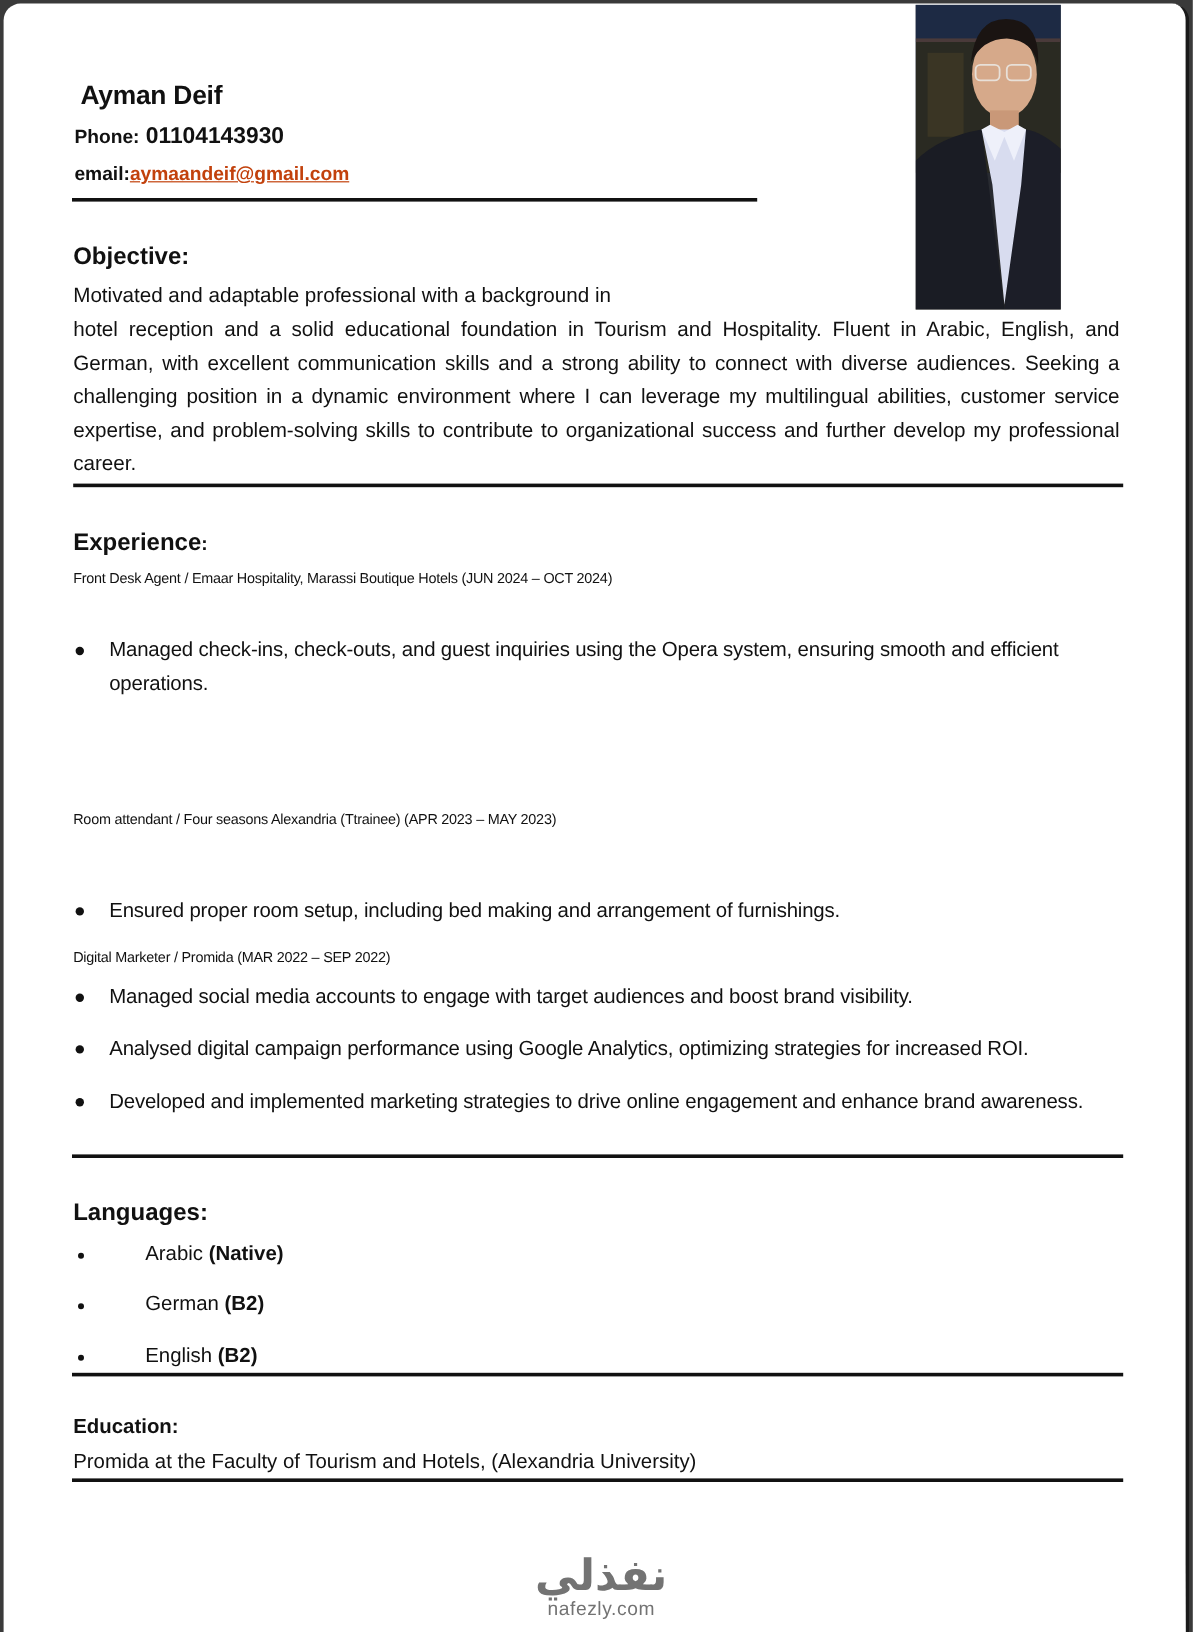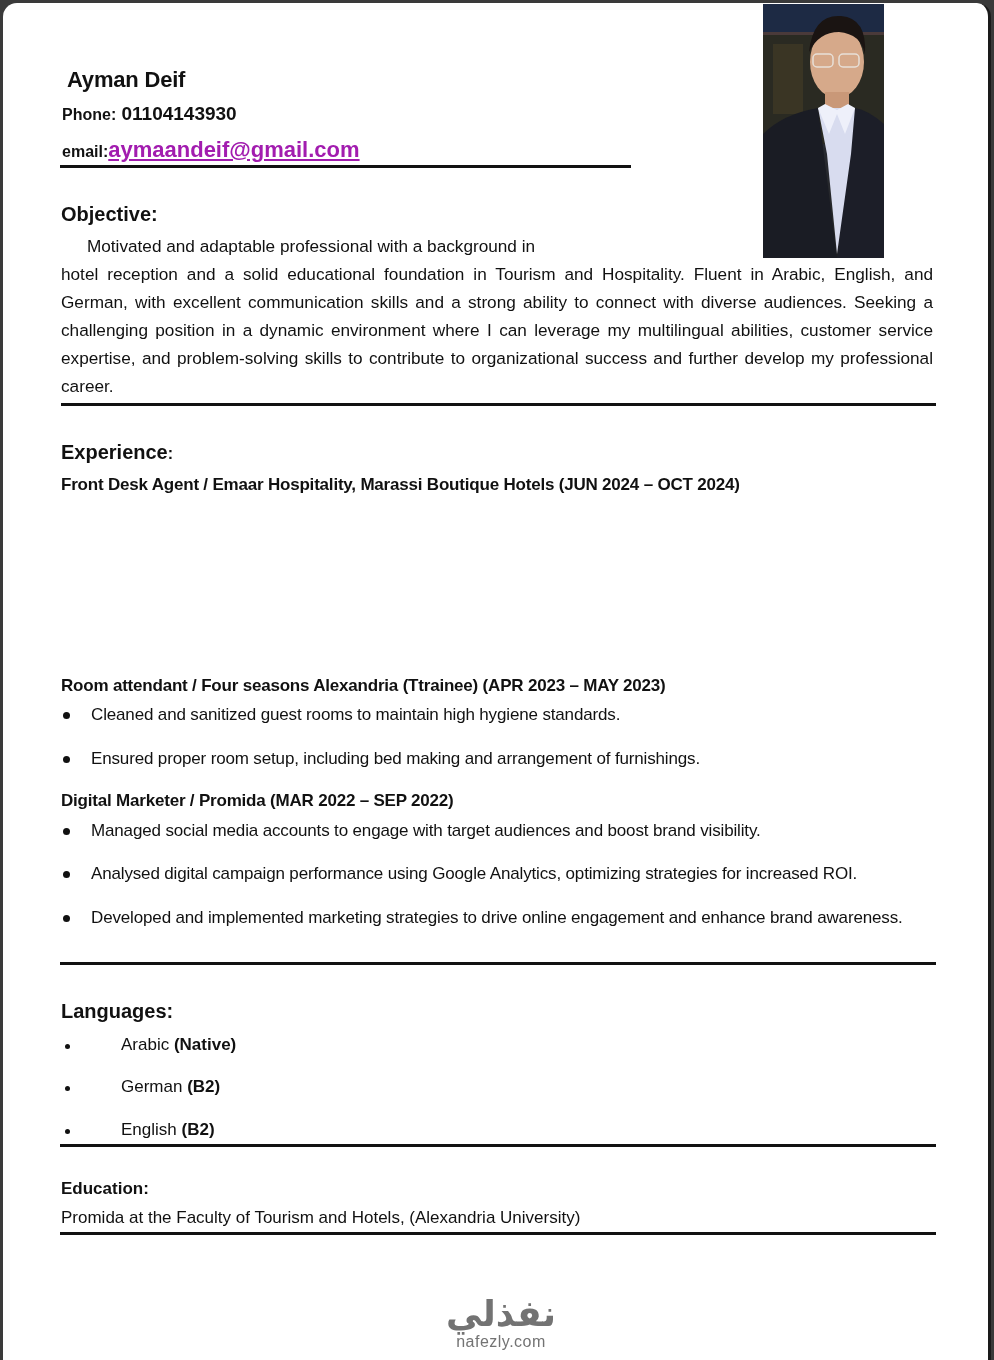--- a/index.html
+++ b/index.html
@@ -11,32 +11,32 @@
     position: absolute; left: 3px; top: 3px; width: 988px; height: 1360px;
     background: #fff; border-top-left-radius: 14px; border-top-right-radius: 14px;
     border-right: 3px solid #1a1a1a; box-sizing: border-box;
   }
   .abs { position: absolute; }
   .name { left: 64px; top: 64px; font-size: 22px; font-weight: bold; letter-spacing: -0.2px; }
   .phone-row { left: 59px; top: 100px; font-size: 17px; font-weight: bold; }
   .phone-row .lbl { font-size: 16px; }
   .phone-row .val { font-size: 19px; }
   .email-row { left: 59px; top: 134px; font-size: 16px; font-weight: bold; }
-  .email-row a { color: #a21caf; text-decoration: underline; font-size: 22px; }
+  .email-row a { color: #c2410c; text-decoration: underline; font-size: 16px; }
   .rule { position: absolute; height: 3px; background: #111; }
   .photo {
     left: 760px; top: 1px; width: 121px; height: 254px; overflow: hidden;
     background: linear-gradient(180deg, #1e2638 0%, #2b2f3a 30%, #242424 100%);
   }
   .photo svg { width: 100%; height: 100%; display: block; }
   .h2 { font-size: 20px; font-weight: bold; left: 58px; }
   .para {
     left: 58px; width: 872px; font-size: 17.2px; line-height: 28px; text-align: justify;
   }
-  .job { left: 58px; font-size: 17px; font-weight: bold; letter-spacing: -0.2px; }
+  .job { left: 58px; font-size: 12px; font-weight: normal; letter-spacing: -0.2px; }
   .bullet { left: 58px; width: 876px; font-size: 17px; line-height: 28px; letter-spacing: -0.15px; }
   .bullet .dot {
     position: absolute; left: 2px; top: 11px; width: 7px; height: 7px; border-radius: 50%; background: #111;
   }
   .bullet .txt { display: block; margin-left: 30px; }
   .lang { left: 58px; font-size: 17px; }
   .lang .dot { position: absolute; left: 4px; top: 9px; width: 5px; height: 5px; border-radius: 50%; background: #111; }
   .lang .txt { margin-left: 60px; white-space: nowrap; }
   .lang b { font-weight: bold; }
   .watermark { left: 436px; top: 1292px; width: 124px; text-align: center; color: #737373; }
@@ -74,33 +74,33 @@
 
       <path d="M0 130 Q20 110 55 104 L74 254 L0 254 Z" fill="#1a1c24"></path>
       <path d="M121 120 Q105 106 92 104 L74 254 L121 254 Z" fill="#1c1e28"></path>
 
       <path d="M55 104 L92 104 L88 150 L74 250 L64 150 Z" fill="#d8dcef"></path>
       <path d="M55 104 L66 130 L74 110 L82 130 L92 104 L85 100 L74 106 L62 100 Z" fill="#eef0fa"></path>
     </svg>
   </div>
 
   <div class="abs h2" style="top:200px;">Objective:</div>
-  <div class="abs para" style="top:229px; width:500px; text-align:center;">Motivated and adaptable professional with a background in</div>
+  <div class="abs para" style="top:229px; width:500px; text-align:left;">Motivated and adaptable professional with a background in</div>
   <div class="abs para" style="top:257px;"> hotel reception and a solid educational foundation in Tourism and Hospitality. Fluent in Arabic, English, and German, with excellent communication skills and a strong ability to connect with diverse audiences. Seeking a challenging position in a dynamic environment where I can leverage my multilingual abilities, customer service expertise, and problem-solving skills to contribute to organizational success and further develop my professional career.</div>
   <div class="rule" style="left:58px; top:400px; width:875px;"></div>
 
   <div class="abs h2" style="top:438px;"><span>Experience</span><span style="font-size:16px;">:</span></div>
   <div class="abs job" style="top:472px;">Front Desk Agent / Emaar Hospitality, Marassi Boutique Hotels (JUN 2024 – OCT 2024)</div>
 
+  <div class="abs bullet" style="top:525px;">
+    <span class="dot"></span>
+    <span class="txt">Managed check-ins, check-outs, and guest inquiries using the Opera system, ensuring smooth and efficient operations.</span>
+  </div>
 
   <div class="abs job" style="top:673px;">Room attendant / Four seasons Alexandria (Ttrainee)  (APR 2023 – MAY 2023)</div>
-  <div class="abs bullet" style="top:698px;">
-    <span class="dot"></span>
-    <span class="txt">Cleaned and sanitized guest rooms  to maintain high hygiene standards.</span>
-  </div>
   <div class="abs bullet" style="top:742px;">
     <span class="dot"></span>
     <span class="txt">Ensured proper room setup, including bed making and arrangement of furnishings.</span>
   </div>
 
   <div class="abs job" style="top:788px;">Digital Marketer / Promida (MAR 2022 – SEP 2022)</div>
   <div class="abs bullet" style="top:857px;">
     <span class="dot"></span>
     <span class="txt">Analysed digital campaign performance using Google Analytics, optimizing strategies for increased ROI.</span>
   </div>

